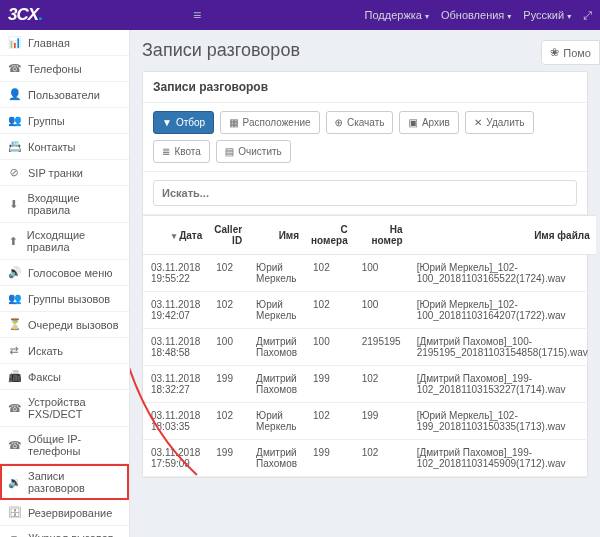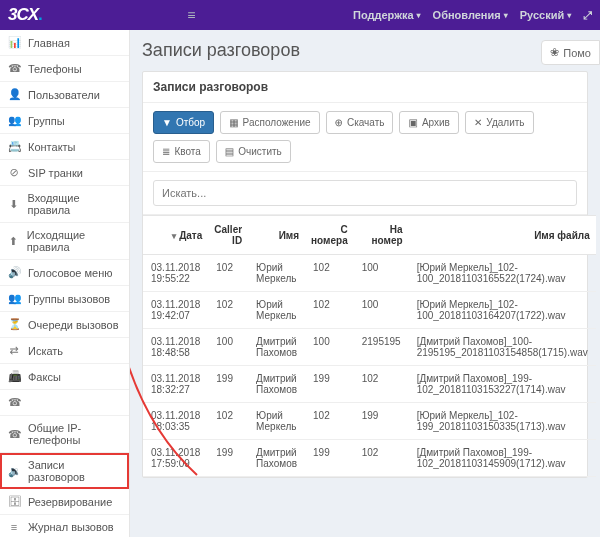--- a/index.html
+++ b/index.html
@@ -2,36 +2,36 @@
 <html><head>
 <meta charset="utf-8">
 <style>
   * { box-sizing: border-box; margin: 0; padding: 0; }
   body { font-family: Arial, Helvetica, sans-serif; font-size: 12px; color: #555; background: #fff; width: 600px; height: 537px; overflow: hidden; }
   .topbar { height: 30px; background: #4c1d95; color: #cfd5da; display: flex; align-items: center; padding: 0 8px; }
   .logo { font-weight: bold; font-size: 17px; color: #fff; font-style: italic; letter-spacing:-1px;}
   .logo .dot { color:#00a1e0; font-style:normal;}
   .topbar .grow { flex: 1; display:flex; justify-content:center;}
   .topbar .menu-icon { font-size:14px; color:#aab3bb; }
-  .topbar .item { margin-left: 12px; font-size: 11px; color: #cfd5da; display:flex; align-items:center; gap:3px; cursor:pointer;font-weight:bold;}
+  .topbar .item { margin-left: 12px; font-size: 11px; color: #cfd5da; display:flex; align-items:flex-end; gap:3px; cursor:pointer;}
   .layout { display: flex; height: calc(537px - 30px); }
   .sidebar { width: 130px; background: #fff; border-right: 1px solid #e5e5e5; overflow: hidden; }
   .side-item { display: flex; align-items: center; padding: 6px 8px; border-bottom: 1px solid #f0f0f0; color: #555; font-size: 11px; cursor:pointer; gap:8px;}
   .side-item .icn { width:12px; text-align:center; color:#777; font-size:11px;}
   .side-item.active { border: 2px solid #e53935; padding:4px 6px; }
   .main { flex: 1; background: #ecf0f5; padding: 10px 12px; overflow:hidden; position:relative;}
   .page-title { font-size: 18px; color: #555; font-weight: normal; margin-bottom: 10px; }
   .help-btn { position:absolute; top:10px; right:0; background:#fff; border:1px solid #ddd; border-radius:4px 0 0 4px; padding:5px 8px; font-size:11px; color:#666; display:flex; align-items:center; gap:4px;}
   .panel { background:#fff; border:1px solid #e1e1e1; border-radius:2px; }
   .panel-head { padding:8px 10px; font-weight:bold; font-size:12px; color:#444; border-bottom:1px solid #eee;}
   .toolbar { padding:8px 10px; display:flex; gap:6px; flex-wrap:wrap; border-bottom:1px solid #eee;}
   .btn { display:flex; align-items:center; gap:4px; padding:5px 8px; border-radius:3px; font-size:10px; border:1px solid #ccc; background:#fff; color:#666; cursor:pointer;}
   .btn.primary { background:#3276b1; border-color:#285e8e; color:#fff;}
   .search-wrap { padding:8px 10px; border-bottom:1px solid #eee;}
-  .search-wrap input { width:100%; padding:6px 8px; border:1px solid #ddd; border-radius:3px; font-size:11px; color:#888;}
+  .search-wrap input { width:100%; padding:6px 8px; border:1px solid #ddd; border-radius:3px; font-size:11px; color:#888;font-weight:bold;}
   table { width:100%; border-collapse:collapse; font-size:10px; color:#555;}
   th { text-align:right; padding:8px 6px; font-weight:bold; color:#333; border-bottom:1px solid #e5e5e5; border-top:1px solid #e5e5e5; background:#fff;}
   th.sort::before { content:"▾"; margin-right:3px; font-size:9px; color:#777;}
   td { padding:7px 8px; border-bottom:1px solid #eee; vertical-align:top;}
   .arrow { position:absolute; left:-18px; top:295px; pointer-events:none;}
   .caret { font-size:8px;}
 </style>
 </head>
 <body>
 
@@ -104,20 +104,21 @@
       <div class="side-item">
         <span class="icn">⇄</span>
         <span>Искать</span>
       </div>
       <div class="side-item">
         <span class="icn">📠</span>
         <span>Факсы</span>
       </div>
       <div class="side-item">
         <span class="icn">☎</span>
+        <span>Устройства FXS/DECT</span>
       </div>
       <div class="side-item">
         <span class="icn">☎</span>
         <span>Общие IP-телефоны</span>
       </div>
       <div class="side-item active">
         <span class="icn">🔉</span>
         <span>Записи разговоров</span>
       </div>
       <div class="side-item">

